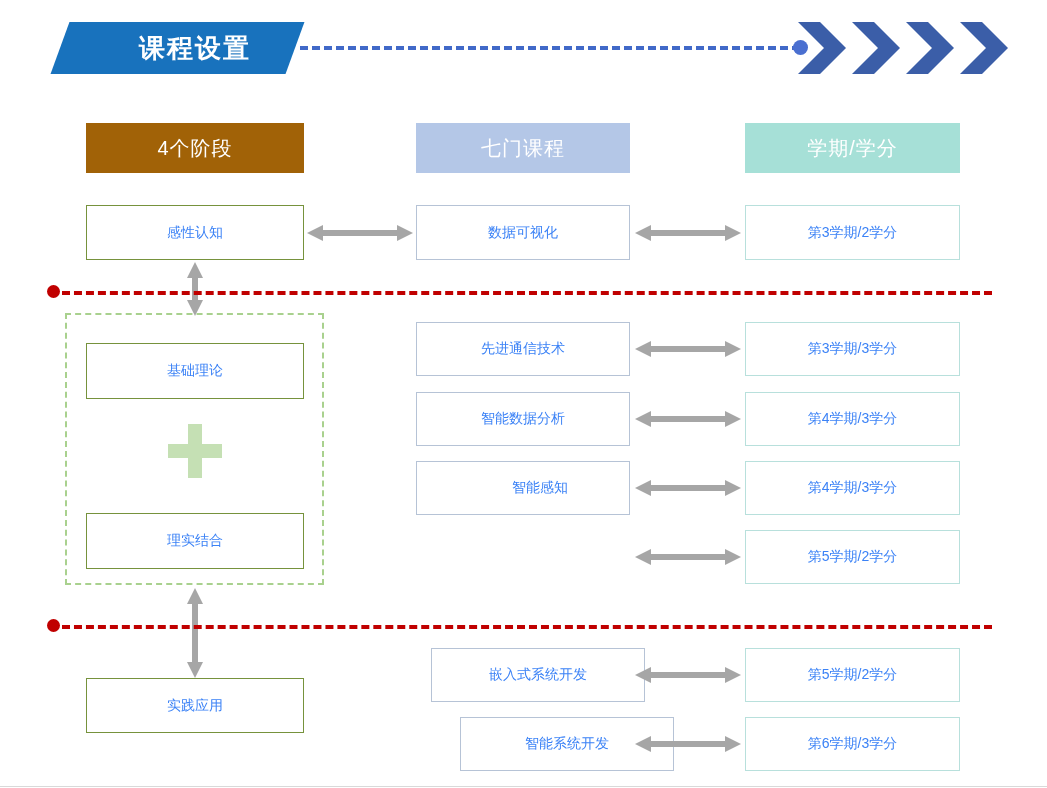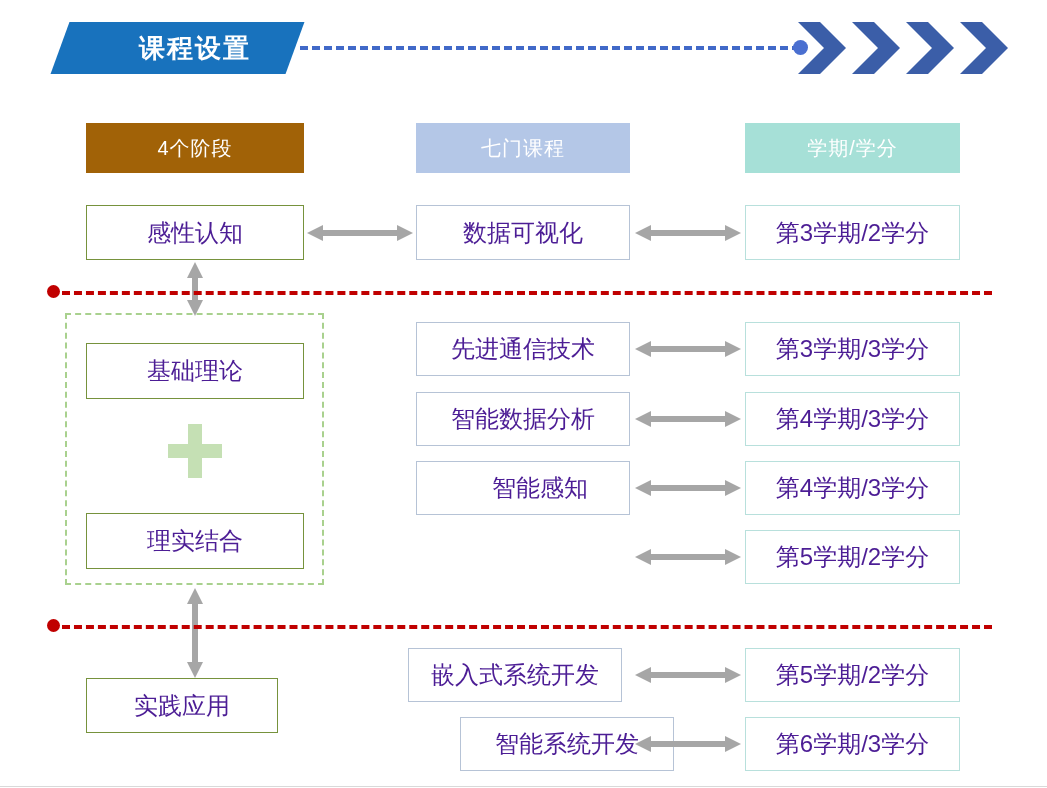--- a/index.html
+++ b/index.html
@@ -48,21 +48,21 @@
   }
   .colhead.green{background:#a16207;}
   .colhead.violet{background:#b4c7e7;}
   .colhead.teal{background:#a6e0d7;}
 
   
   .box{
     position:absolute;
     background:#ffffff;
     display:flex;align-items:center;justify-content:center;
-    font-size:24px;color:#4c1d95;
+    font-size:14px;color:#3b82f6;
     box-sizing:border-box;
   }
   .box.stage{border:1px solid #76923c;}
   .box.course{border:1px solid #b6c3d6;font-family:Liberation Serif, serif;}
   .box.credit{border:1px solid #b8e0dc;text-align:right;}
 
   
   .group-dash{
     position:absolute;
     border:2px dashed #a9d18e;
@@ -195,23 +195,23 @@
 
   <div class="varrow" style="left:184px;top:588px;">
     <svg width="22" height="90" viewBox="0 0 22 90">
       <path d="M11 0 L19 16 L14 16 L14 74 L19 74 L11 90 L3 74 L8 74 L8 16 L3 16 Z" fill="#a6a6a6"></path>
     </svg>
   </div>
 
   <div class="sep" style="left:62px;top:625px;width:930px;"></div>
   <div class="sep-dot" style="left:47px;top:619px;"></div>
 
-  <div class="box stage" style="left:86px;top:678px;width:192px;height:55px;">实践应用</div>
-
-  <div class="box course" style="left:408px;top:648px;width:214px;height:54px;">嵌入式系统开发</div>
+  <div class="box stage" style="left:86px;top:678px;width:218px;height:55px;">实践应用</div>
+
+  <div class="box course" style="left:431px;top:648px;width:214px;height:54px;">嵌入式系统开发</div>
   <div class="box credit" style="left:745px;top:648px;width:215px;height:54px;">第5学期/2学分</div>
   <div class="harrow" style="left:635px;top:665px;">
     <svg width="106" height="20" viewBox="0 0 106 20">
       <path d="M0 10 L16 2 L16 7 L90 7 L90 2 L106 10 L90 18 L90 13 L16 13 L16 18 Z" fill="#a6a6a6"></path>
     </svg>
   </div>
 
   <div class="box course" style="left:416px;top:717px;width:214px;height:54px;margin-left:44px;">智能系统开发</div>
   <div class="box credit" style="left:745px;top:717px;width:215px;height:54px;">第6学期/3学分</div>
   <div class="harrow" style="left:635px;top:734px;">

